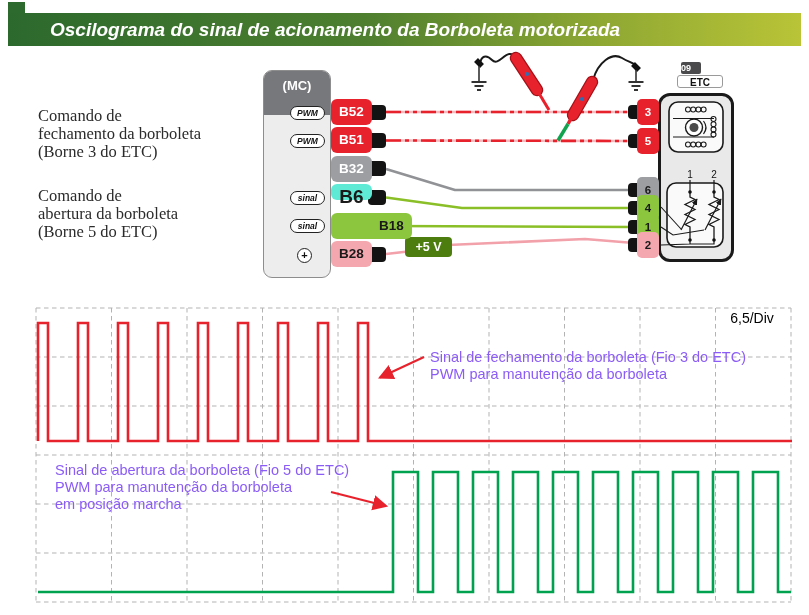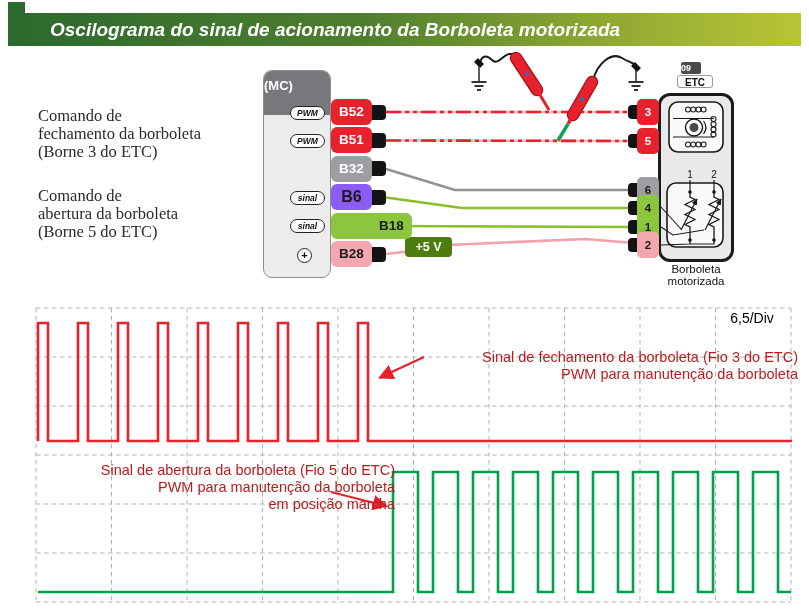--- a/index.html
+++ b/index.html
@@ -12,49 +12,49 @@
              color:#fff;font-weight:bold;font-style:italic;font-size:19px;line-height:33px;
              padding-left:16px;box-sizing:border-box;}
   #title-bar span{margin-left:26px;}
   
   .side-label{position:absolute;left:38px;font-family:"Liberation Serif",serif;
               font-size:16.5px;line-height:18px;color:#2b2b2b;}
   
   #mc{position:absolute;left:263px;top:70px;width:68px;height:208px;border:1.5px solid #8d8d8d;
       border-radius:9px;overflow:hidden;background:#ededed;box-sizing:border-box;z-index:1;}
   #mc-header{height:44px;background:#77787b;color:#fff;font-weight:bold;font-size:13px;
-             line-height:29px;}
+             text-align:center;line-height:29px;}
   .badge{position:absolute;left:26px;width:35px;height:14px;border:1.2px solid #222;
          border-radius:8px;background:#fff;font-size:8.5px;font-style:italic;font-weight:bold;
          text-align:center;line-height:13px;color:#111;box-sizing:border-box;}
   .badge.plus{left:33px;width:15px;height:15px;border-radius:50%;font-style:normal;
               font-size:11px;line-height:12.5px;}
   
   .nub{position:absolute;background:#131313;border-radius:4px;z-index:3;}
   .pin{position:absolute;border-radius:6px;font-weight:bold;text-align:center;z-index:4;}
   
   #etc-body{position:absolute;left:658px;top:93px;width:76px;height:169px;background:#e9e9e9;
             border:3px solid #1a1a1a;border-radius:12px;box-sizing:border-box;z-index:1;}
   #etc-tag-number{position:absolute;left:681px;top:62px;width:20px;height:12px;background:#4a4a4c;
                   color:#fff;font-size:9px;font-weight:bold;text-align:left;line-height:12px;
                   border-radius:2px;z-index:3;}
-  #etc-tag-label{position:absolute;left:677px;top:75px;width:36px;height:13px;background:#fff;
+  #etc-tag-label{position:absolute;left:677px;top:75px;width:46px;height:13px;background:#fff;
                  border:1.2px solid #9a9a9a;border-radius:3px;color:#111;font-size:10px;
                  font-weight:bold;text-align:center;line-height:13px;box-sizing:border-box;z-index:3;}
   #etc-caption{position:absolute;left:651px;top:263px;width:90px;text-align:center;
                font-size:11.5px;line-height:12px;color:#111;z-index:3;}
   .pot-label{position:absolute;width:12px;text-align:center;font-size:10px;color:#111;z-index:3;}
   
   #power-box{position:absolute;left:405px;top:237px;width:47px;height:20px;background:#4d7c0f;
              border-radius:4px;color:#fff;font-weight:bold;font-size:12.5px;text-align:center;
              line-height:20px;z-index:4;}
   
   #layer{position:absolute;left:0;top:0;z-index:2;}
   
-  .ann{position:absolute;text-align:right;font-size:14.5px;line-height:17px;color:#b91c1c;z-index:5;}
+  .ann{position:absolute;text-align:left;font-size:14.5px;line-height:17px;color:#8b5cf6;z-index:5;}
   #scale-label{position:absolute;left:712px;top:310px;width:80px;text-align:center;
                font-size:14px;color:#000;z-index:5;}
 </style>
 </head>
 <body>
 
 <div id="stage">
 
   <div id="title-square"></div>
   <div id="title-bar">
@@ -79,24 +79,20 @@
       <div class="badge" style="top: 119.7px;">sinal</div>
       <div class="badge" style="top: 148.1px;">sinal</div>
       <div class="badge plus" style="top: 176.5px;">+</div>
     </div>
 
   <div id="etc-body"></div>
   <div id="etc-tag-number">09</div>
   <div id="etc-tag-label">ETC</div>
   <span class="pot-label" style="left:684px;top:169px">1</span>
   <span class="pot-label" style="left:708px;top:169px">2</span>
-  <div id="etc-caption">
-    <div>Borboleta</div>
-    <div>motorizada</div>
-  </div>
 
   <div id="power-box">+5 V</div>
 
   <svg id="layer" width="809" height="615" viewBox="0 0 809 615">
     <defs>
       <marker id="ah-red" markerWidth="8" markerHeight="8" refX="6" refY="3.5" orient="auto">
         <path d="M0,0 L7,3.5 L0,7 Z" fill="#e8222d"></path>
       </marker>
       <marker id="ah-blk" markerWidth="7" markerHeight="7" refX="5" refY="2.5" orient="auto">
         <path d="M0,0 L5.5,2.5 L0,5 Z" fill="#1a1a1a"></path>
@@ -226,21 +222,21 @@
   </div>
   <div id="scale-label">6,5/Div</div>
 
 <div class="nub" style="left: 368px; top: 104.5px; width: 18px; height: 15px;"></div>
     <div class="pin" style="left: 331px; top: 99px; width: 41px; height: 26px; background: rgb(232, 34, 45); color: rgb(255, 255, 255); font-size: 13.5px; line-height: 26px;">B52</div>
     <div class="nub" style="left: 368px; top: 132.9px; width: 18px; height: 15px;"></div>
     <div class="pin" style="left: 331px; top: 127.4px; width: 41px; height: 26px; background: rgb(232, 34, 45); color: rgb(255, 255, 255); font-size: 13.5px; line-height: 26px;">B51</div>
     <div class="nub" style="left: 368px; top: 161.3px; width: 18px; height: 15px;"></div>
     <div class="pin" style="left: 331px; top: 155.8px; width: 41px; height: 26px; background: rgb(156, 158, 161); color: rgb(255, 255, 255); font-size: 13.5px; line-height: 26px;">B32</div>
     <div class="nub" style="left: 368px; top: 189.7px; width: 18px; height: 15px;"></div>
-    <div class="pin" style="left: 331px; top: 184.2px; width: 41px; height: 26px; background: #8b5cf6; color: rgb(26, 26, 26); font-size: 16px; line-height: 26px;">B6</div>
+    <div class="pin" style="left: 331px; top: 184.2px; width: 41px; height: 16px; background: #5eead4; color: rgb(26, 26, 26); font-size: 19px; line-height: 26px;">B6</div>
     <div class="nub" style="left: 368px; top: 218.1px; width: 18px; height: 15px;"></div>
     <div class="pin" style="left: 331px; top: 212.6px; width: 41px; height: 26px; background: rgb(140, 198, 62); color: rgb(26, 26, 26); font-size: 13.5px; line-height: 26px; padding-left: 40px;">B18</div>
     <div class="nub" style="left: 368px; top: 246.5px; width: 18px; height: 15px;"></div>
     <div class="pin" style="left: 331px; top: 241px; width: 41px; height: 26px; background: rgb(244, 167, 174); color: rgb(26, 26, 26); font-size: 13.5px; line-height: 26px;">B28</div>
     <div class="nub" style="left: 628px; top: 105px; width: 16px; height: 14px;"></div>
     <div class="pin" style="left: 637px; top: 99px; width: 22px; height: 26px; background: rgb(232, 34, 45); color: rgb(255, 255, 255); font-size: 11.5px; line-height: 26px; border-radius: 5px;">3</div>
     <div class="nub" style="left: 628px; top: 134px; width: 16px; height: 14px;"></div>
     <div class="pin" style="left: 637px; top: 128px; width: 22px; height: 26px; background: rgb(232, 34, 45); color: rgb(255, 255, 255); font-size: 11.5px; line-height: 26px; border-radius: 5px;">5</div>
     <div class="nub" style="left: 628px; top: 183px; width: 16px; height: 14px;"></div>
     <div class="pin" style="left: 637px; top: 177px; width: 22px; height: 26px; background: rgb(156, 158, 161); color: rgb(26, 26, 26); font-size: 11.5px; line-height: 26px; border-radius: 5px;">6</div>

